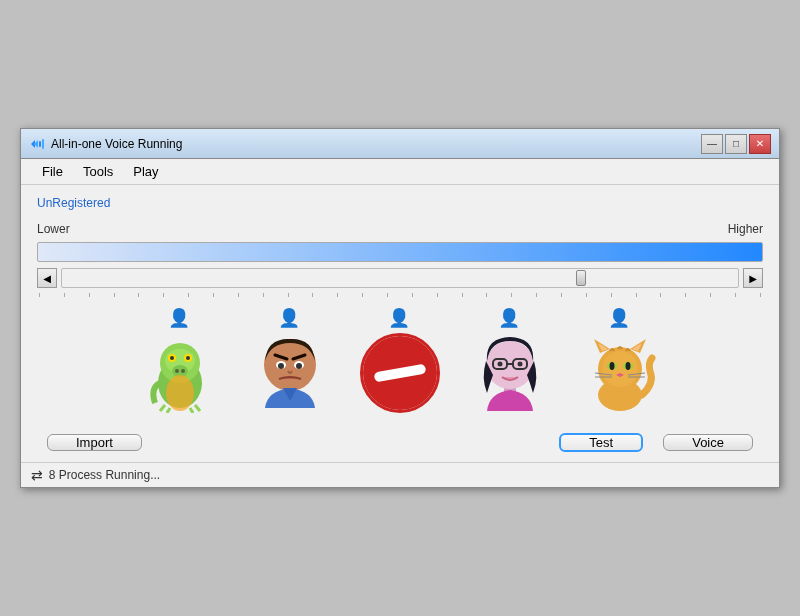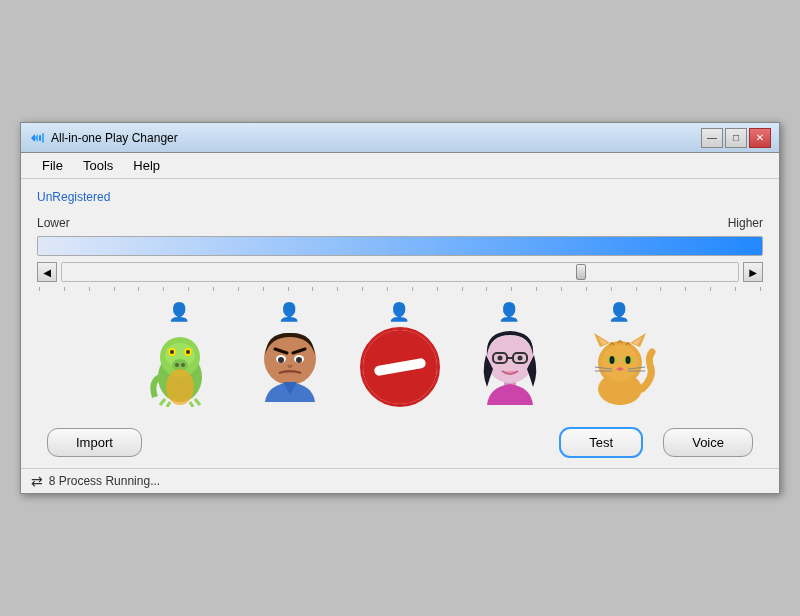--- a/index.html
+++ b/index.html
@@ -191,26 +191,26 @@
       font-size: 60px;
     }
     .buttons-row {
       display: flex;
       justify-content: space-between;
       align-items: center;
       margin-top: 10px;
       padding: 0 10px;
     }
     .btn {
-      padding: 6px 28px;
+      padding: 0 28px;
       background: linear-gradient(to bottom, #fafafa, #e0e0e0);
       border: 1px solid #999;
       cursor: pointer;
       font-size: 13px;
-      border-radius: 11px;
+      border-radius: 6px;
     }
     .btn.active {
       border: 2px solid #3399ff;
       background: linear-gradient(to bottom, #fafafa, #e8e8e8);
     }
     .spacer { flex: 1; }
     .statusbar {
       background: #f0f0f0;
       border-top: 1px solid #ccc;
       padding: 4px 10px;
@@ -250,33 +250,33 @@
   <div class="titlebar">
     <div class="titlebar-left">
       <div class="titlebar-icon">
         <svg width="16" height="16" viewBox="0 0 16 16">
           <polygon points="2,8 6,4 6,12" fill="#2288ff"></polygon>
           <polygon points="5,8 9,4 9,12" fill="#44aaff"></polygon>
           <rect x="10" y="5" width="2" height="6" rx="1" fill="#2288ff"></rect>
           <rect x="13" y="3" width="2" height="10" rx="1" fill="#44aaff"></rect>
         </svg>
       </div>
-      <span class="titlebar-title">All-in-one Play Changer</span>
+      <span class="titlebar-title">All-in-one Voice Running</span>
     </div>
     <div class="titlebar-buttons">
       <div class="titlebar-btn">—</div>
       <div class="titlebar-btn">□</div>
       <div class="titlebar-btn close">✕</div>
     </div>
   </div>
 
   <div class="menubar">
     <div class="menu-item">File</div>
     <div class="menu-item">Tools</div>
-    <div class="menu-item">Help</div>
+    <div class="menu-item">Play</div>
   </div>
 
   <div class="content">
 
     <div class="top-right">
       <span class="unregistered">UnRegistered</span>
     </div>
 
     <div class="pitch-section">
       <div class="pitch-labels">

